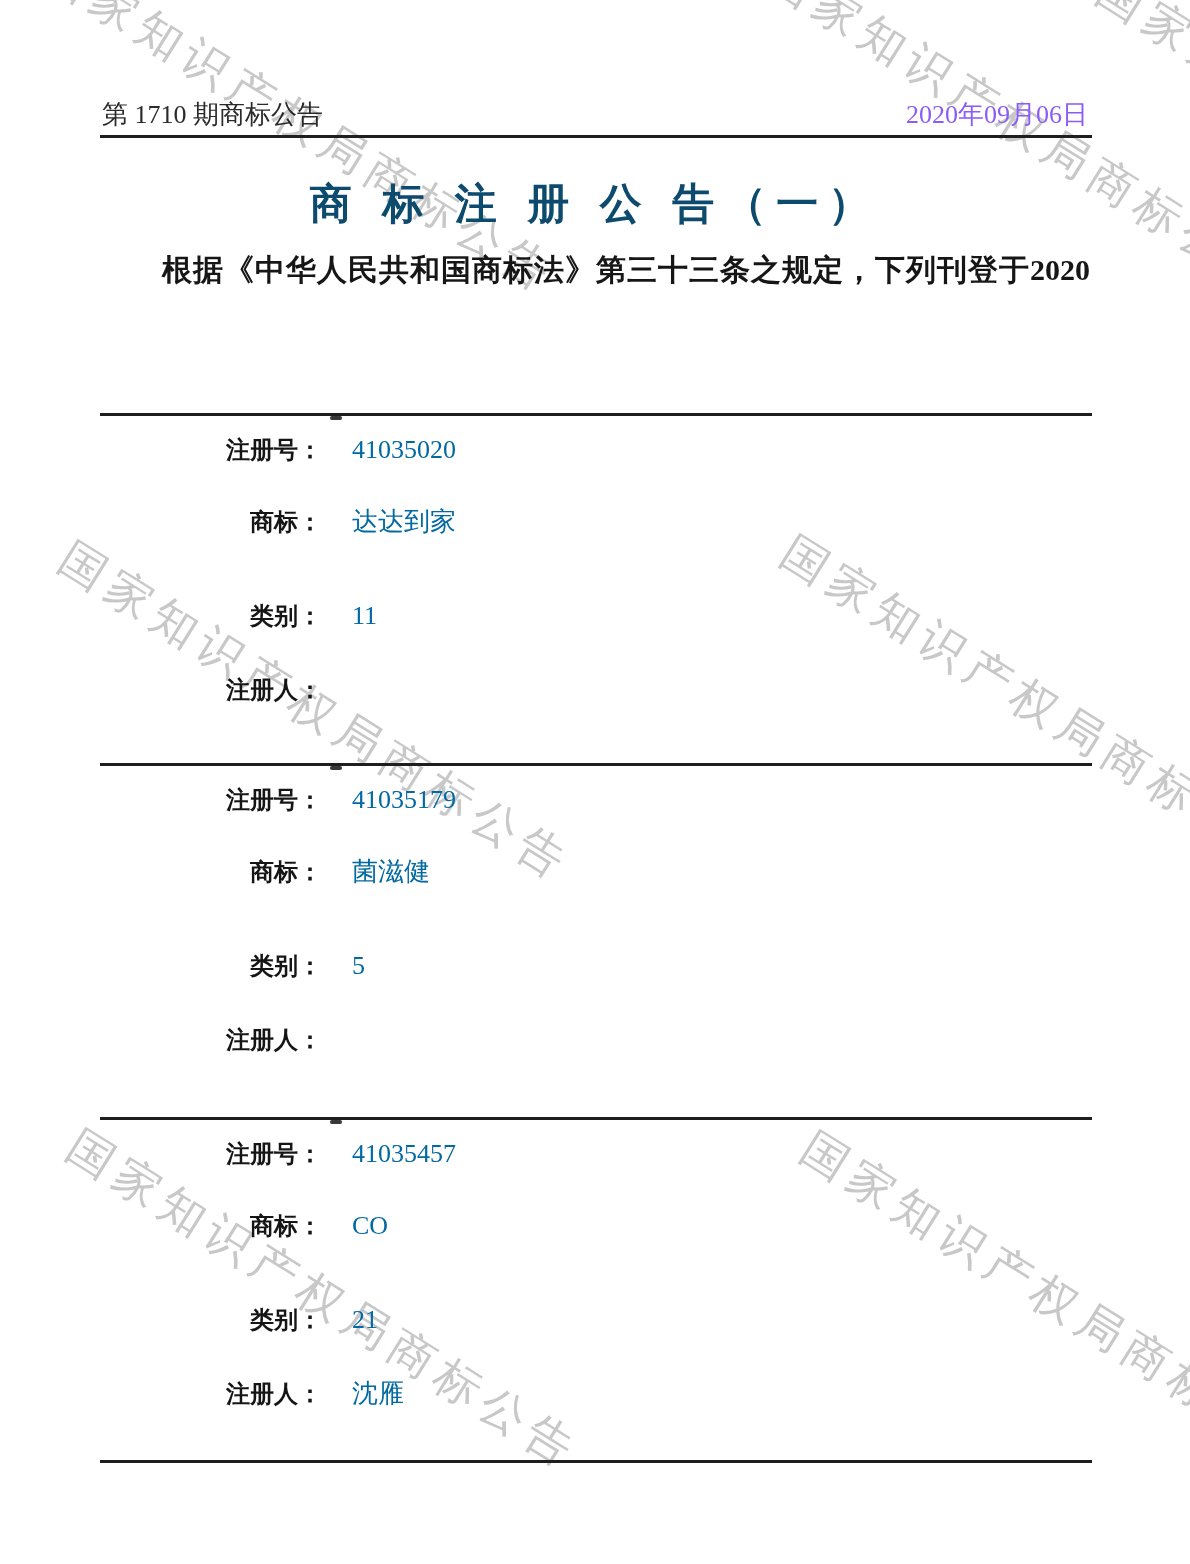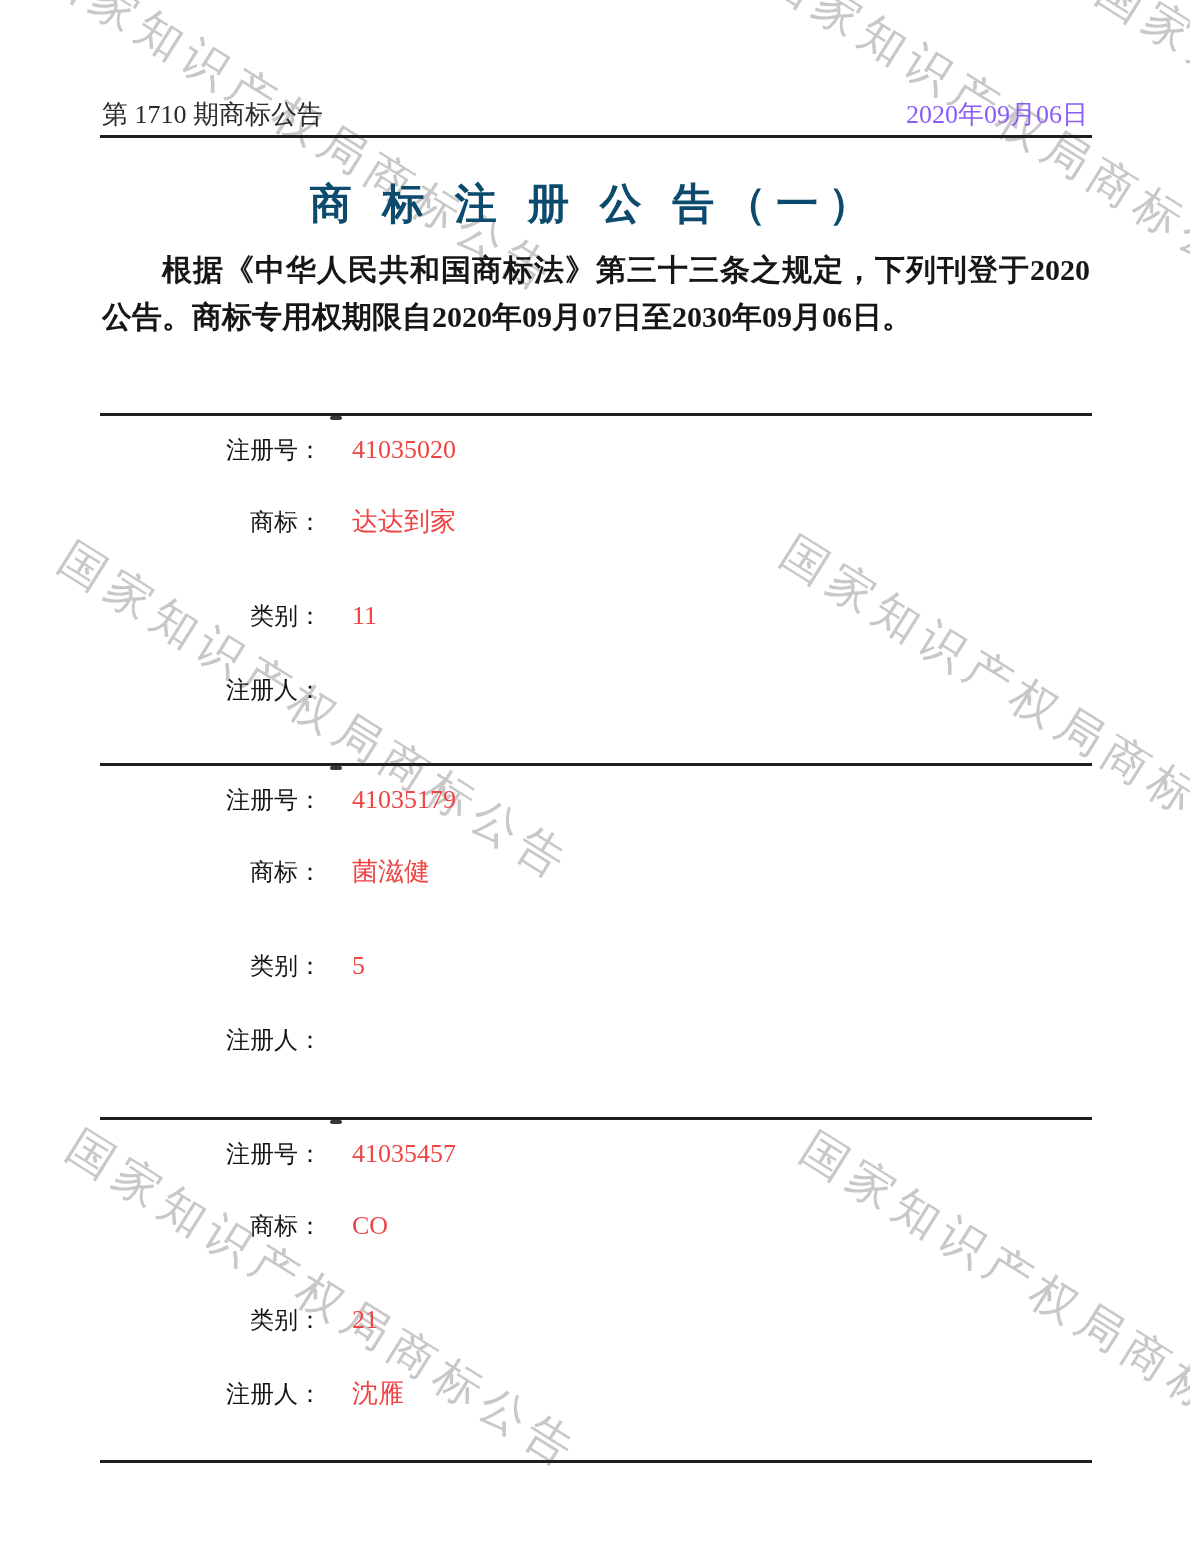--- a/index.html
+++ b/index.html
@@ -66,27 +66,27 @@
   .rrule { position: absolute; left: 0; top: 0; width: 100%; height: 3px; background: #1e1e1e; }
   .tick  { position: absolute; left: 230px; top: 3px; width: 12px; height: 4px; background: #383838; border-radius: 2px; }
 
   .frow { position: absolute; left: 0; width: 100%; height: 34px; }
   .frow.r1 { top: 20px; }
   .frow.r2 { top: 92px; }
   .frow.r3 { top: 186px; }
   .frow.r4 { top: 260px; }
   .flabel {
     position: absolute; left: 0; top: 0; width: 222px;
-    text-align: right; font-weight: normal;
+    text-align: right; font-weight: bold;
     font-size: 24px; line-height: 34px; color: #151515;
     white-space: nowrap;
   }
   .fvalue {
     position: absolute; left: 252px; top: 0;
-    font-size: 26px; line-height: 34px; color: #ef4444;
+    font-size: 26px; line-height: 34px; color: #0369a1;
     white-space: nowrap;
   }
 </style>
 </head>
 <body>
 
 <div class="wm-layer">
   <div class="wm wm-top-left" style="color: rgb(200, 200, 200);">国家知识产权局商标公告</div>
   <div class="wm wm-top-right" style="color: rgb(200, 200, 200);">国家知识产权局商标公告</div>
   <div class="wm wm-top-corner" style="color: rgb(200, 200, 200);">国家知识产权局商标公告</div>
@@ -99,21 +99,20 @@
 <div class="content">
 
   <div class="hdr-left">第 1710 期商标公告</div>
   <div class="hdr-right">2020年09月06日</div>
   <div class="rule hdr-rule"></div>
 
   <h1 class="doc-title">商 标 注 册 公 告（一）</h1>
 
   <div class="intro">
     <div class="ln ln1">根据《中华人民共和国商标法》第三十三条之规定，下列刊登于2020年</div>
-    <div class="ln ln3">公告。商标专用权期限自2020年09月07日至2030年09月06日。</div>
   </div>
 
   <section class="record record-1">
     <div class="rrule"></div>
     <div class="tick"></div>
     <div class="frow r1">
       <span class="flabel">注册号：</span>
       <span class="fvalue">41035020</span>
     </div>
     <div class="frow r2">

